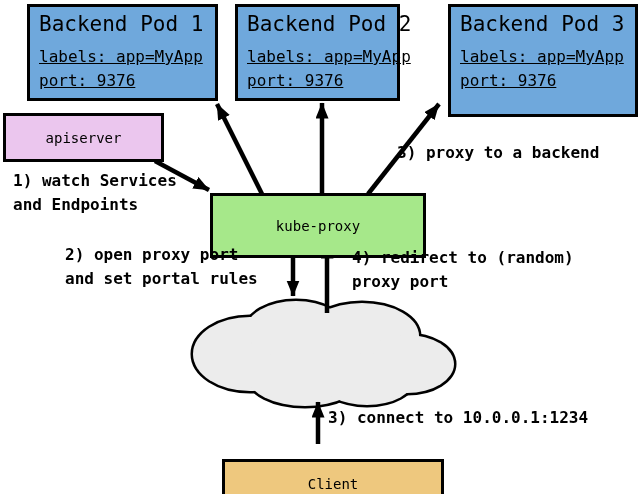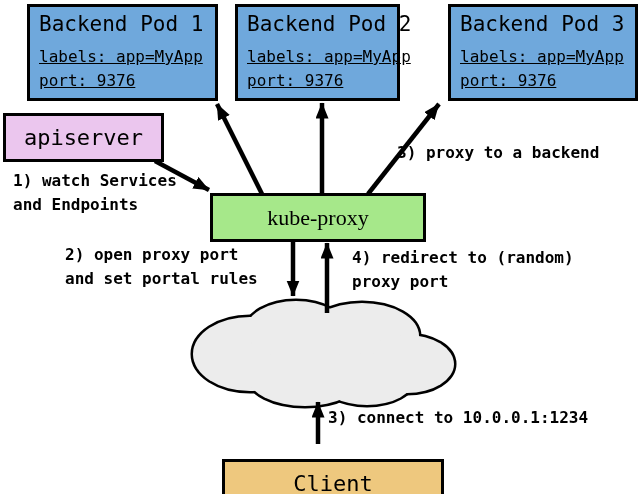--- a/index.html
+++ b/index.html
@@ -17,21 +17,21 @@
     box-sizing:border-box;
     color:#000;
   }
   .pod{background:var(--pod_fill,#6fa8dc);padding:4px 0 0 9px;}
   .pod-title{display:block;font-size:21px;line-height:27px;white-space:nowrap;}
   .pod-line{display:block;font-size:16px;line-height:24px;white-space:nowrap;text-decoration:underline;}
   .pod-line.first{margin-top:7px;}
   .apiserver{background:var(--apiserver_fill,#ebc6ee);display:flex;align-items:center;justify-content:center;}
   .kubeproxy{background:var(--kube_proxy_fill,#a6e88a);display:flex;align-items:center;justify-content:center;}
   .client{background:var(--client_fill,#eec87e);display:flex;align-items:center;justify-content:center;}
-  .big-label{font-size:22px;white-space:nowrap;}
+  .big-label{font-size:14px;white-space:nowrap;}
   .annotation{
     position:absolute;
     font-size:16px;font-weight:bold;line-height:24px;
     color:#000;white-space:pre-line;
   }
   .cloud-label{
     position:absolute;
     font-size:15px;line-height:22px;color:#000;white-space:nowrap;
   }
 </style>
@@ -96,31 +96,31 @@
     <span class="pod-line first">labels: app=MyApp</span>
     <span class="pod-line">port: 9376</span>
   </div>
 
   <div class="node pod" style="left:235px;top:4px;width:165px;height:97px;">
     <span class="pod-title">Backend Pod 2</span>
     <span class="pod-line first">labels: app=MyApp</span>
     <span class="pod-line">port: 9376</span>
   </div>
 
-  <div class="node pod" style="left:448px;top:4px;width:190px;height:97px;">
+  <div class="node pod" style="left:448px;top:4px;width:190px;height:113px;">
     <span class="pod-title">Backend Pod 3</span>
     <span class="pod-line first">labels: app=MyApp</span>
     <span class="pod-line">port: 9376</span>
   </div>
 
   <div class="node apiserver" style="left:3px;top:113px;width:161px;height:49px;">
     <span class="big-label">apiserver</span>
   </div>
 
-  <div class="node kubeproxy" style="left:210px;top:193px;width:216px;height:49px;font-family:Liberation Serif, serif;">
+  <div class="node kubeproxy" style="left:210px;top:193px;width:216px;height:65px;">
     <span class="big-label">kube-proxy</span>
   </div>
 
   <div class="node client" style="left:222px;top:443px;width:222px;height:49px;margin-top:16px;">
     <span class="big-label">Client</span>
   </div>
 
 
   <div class="annotation" style="left:13px;top:169px;">1) watch Services
 and Endpoints</div>

